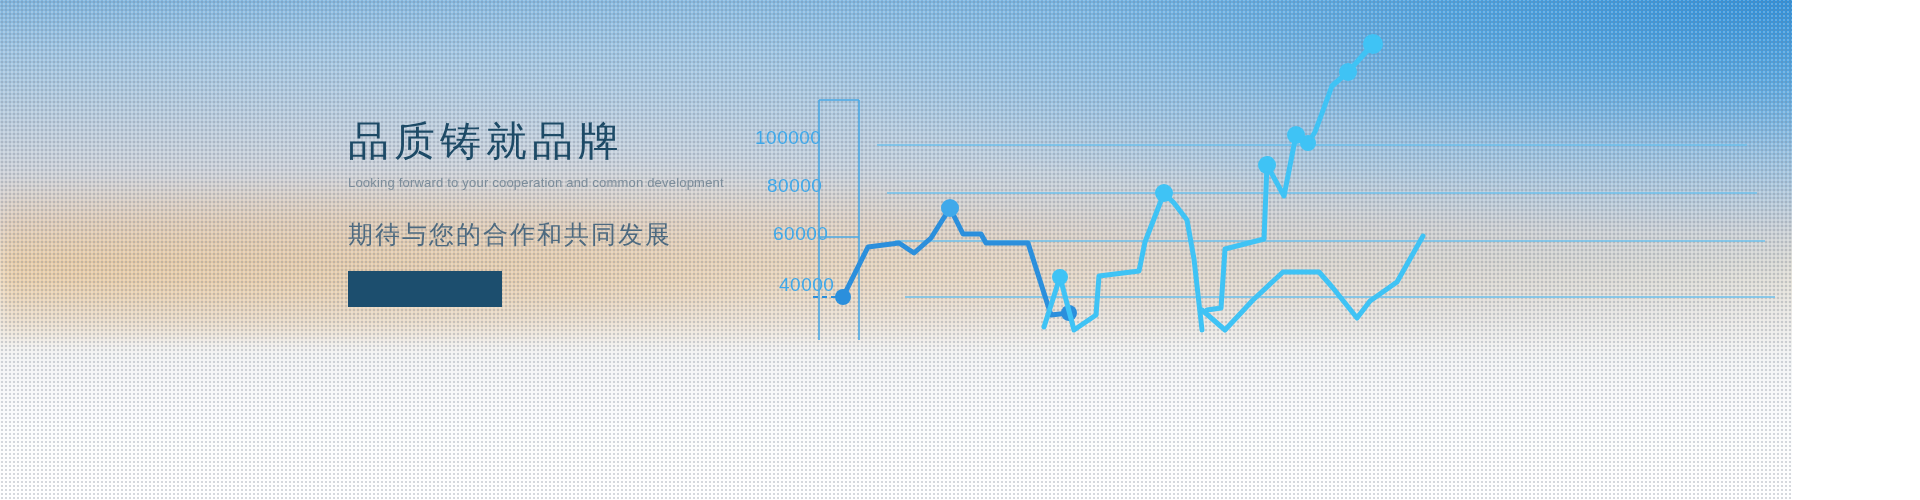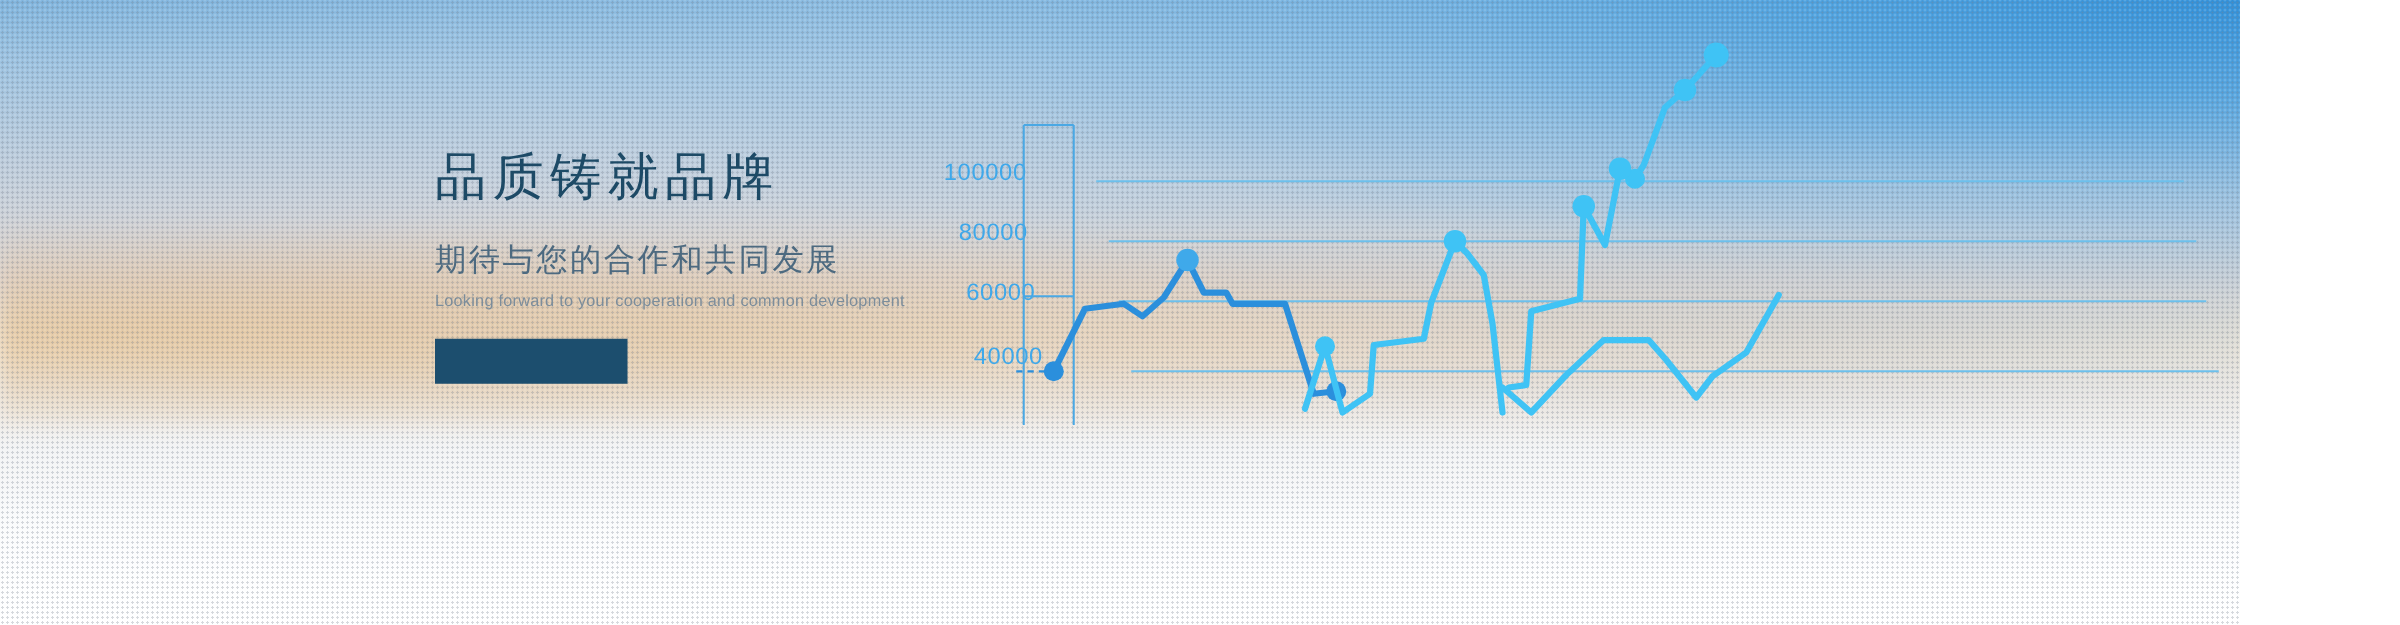--- a/index.html
+++ b/index.html
@@ -101,22 +101,22 @@
 
 <div id="banner">
 
   <div id="wash-right"></div>
   <div id="skyline"></div>
   <div id="halftone"></div>
   <div id="halftone2"></div>
 
   <div id="copy">
     <div id="headline">品质铸就品牌</div>
+    <div id="tagline">Looking forward to your cooperation and common development</div>
     <div id="subhead">期待与您的合作和共同发展</div>
-    <div id="tagline">Looking forward to your cooperation and common development</div>
     <button id="cta"></button>
   </div>
 
   <div id="chart">
     <svg viewBox="0 0 1160 500" preserveAspectRatio="none">
 
       <g>
         <line x1="130" y1="145" x2="1000" y2="145" stroke="#6cc0ec" stroke-width="1.6"></line>
         <line x1="140" y1="193" x2="1010" y2="193" stroke="#6cc0ec" stroke-width="1.6"></line>
         <line x1="148" y1="241" x2="1018" y2="241" stroke="#6cc0ec" stroke-width="1.6"></line>

